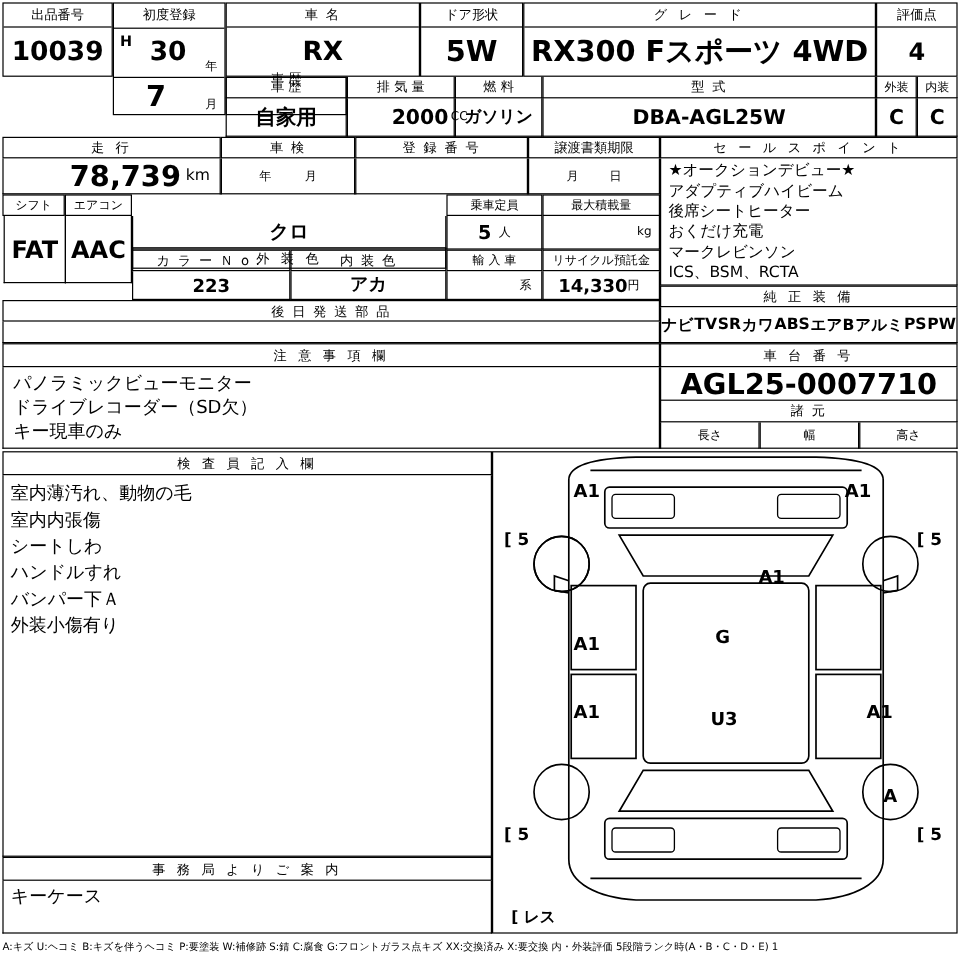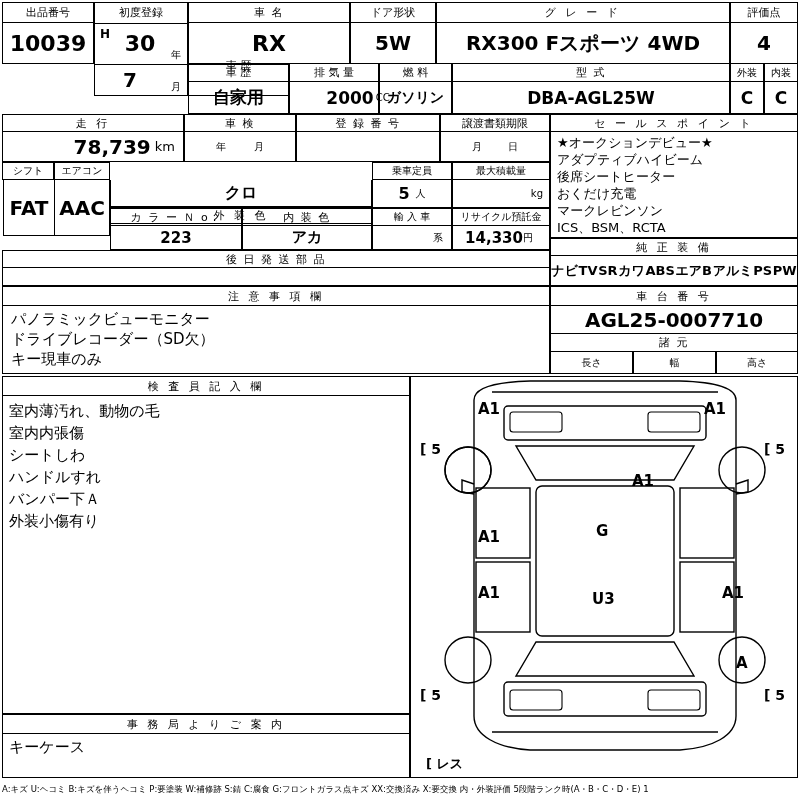--- a/index.html
+++ b/index.html
@@ -27,21 +27,21 @@
   }
   .sp{letter-spacing:3px;}
   .sp2{letter-spacing:1.5px;}
   .tiny{font-size:10px;}
   .f12{font-size:12px;}
   .f13{font-size:13px;}
   .f14{font-size:14px;}
   .f15{font-size:15px;}
   .f16{font-size:16px;}
   .f17{font-size:17px;}
-  .f18{font-size:20px;}
+  .f18{font-size:24px;}
   .f20{font-size:20px;}
   .f22{font-size:22px;}
   .col{display:flex;flex-direction:column;}
   .row{display:flex;flex-direction:row;}
   .sub{font-size:10px;font-weight:normal;}
   .unit{font-size:10px;font-weight:normal;margin-left:2px;}
   .notes div{line-height:20px;}
   .salespoint div{line-height:17px;font-size:13px;white-space:nowrap;}
   .inspect div{line-height:22px;font-size:15px;}
   

